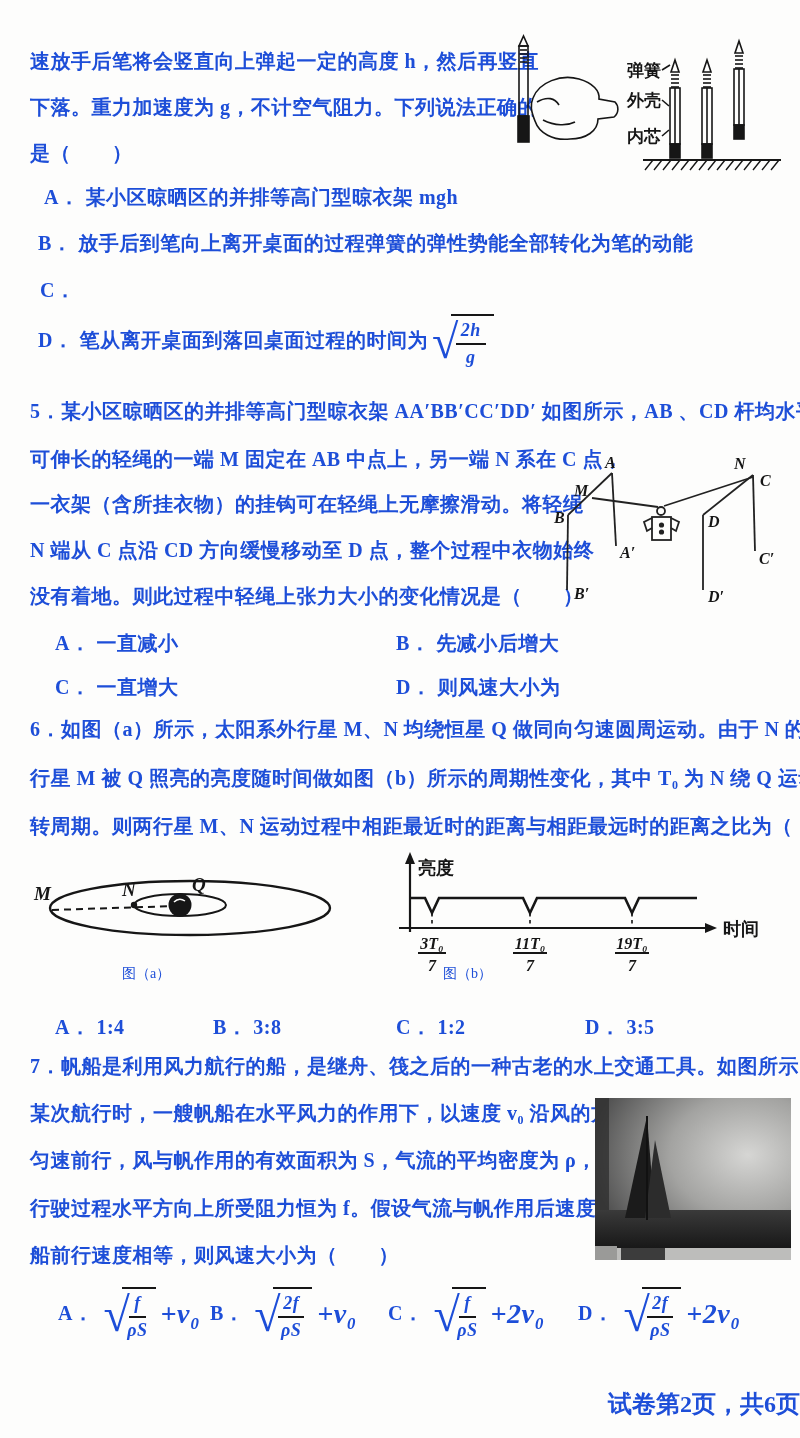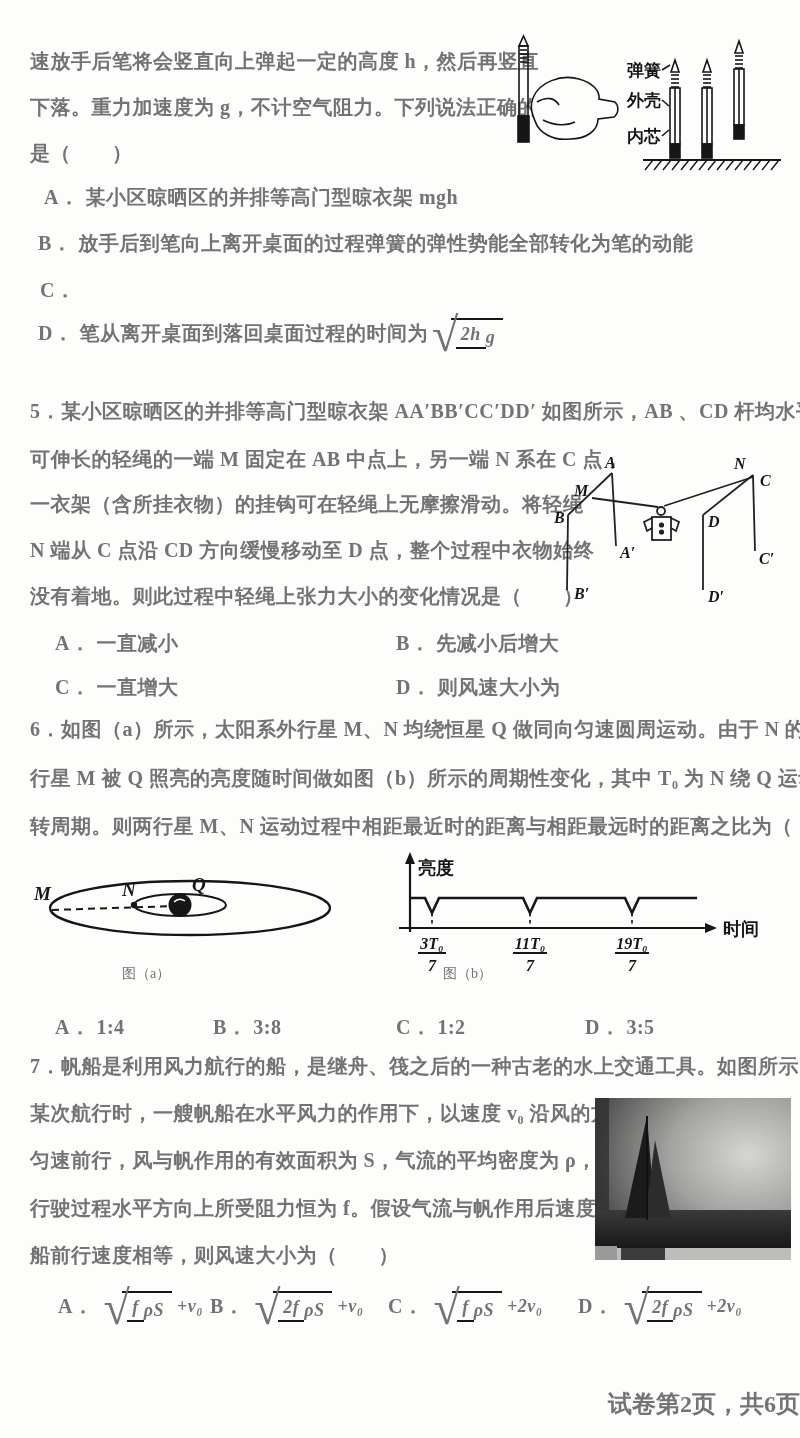--- a/index.html
+++ b/index.html
@@ -1,40 +1,40 @@
 <!DOCTYPE html>
 <html><head>
 <meta charset="utf-8">
 <style>
   html,body { margin:0; padding:0; background:#e8e8e8; }
   .page {
     position:relative; width:800px; height:1438px; margin:0 auto;
-    background:#fdfdfc; color:#737373; overflow:hidden;
+    background:#fdfdfc; color:#1d4ed8; overflow:hidden;
     font-family:"Liberation Serif", serif;
   }
   .line {
     position:absolute; white-space:nowrap;
     font-size:20px; font-weight:600; letter-spacing:.5px;
   }
   .opt {
     position:absolute; white-space:nowrap;
     font-size:20px; font-weight:600; letter-spacing:.5px;
     display:flex; align-items:center;
   }
   .opt .lbl { margin-right:6px; }
   .caption { position:absolute; font-size:14px; font-weight:400; white-space:nowrap; }
   .footer { position:absolute; width:100%; text-align:right; font-size:24px; font-weight:600;font-family:Liberation Serif, serif; }
   
   .sqrt { display:inline-flex; align-items:center; margin-left:4px; }
   .rad { font-size:48px; font-weight:400; line-height:.8; transform:translateY(2px); }
   .radicand { border-top:2.5px solid #161616; margin-left:-8px; padding:4px 8px 0 5px; display:inline-flex; }
-  .frac { display:inline-flex; flex-direction:row; align-items:center; font-size:18px; line-height:1.15; font-style:italic; font-weight:600; }
+  .frac { display:inline-flex; flex-direction:column; align-items:center; font-size:18px; line-height:1.15; font-style:italic; font-weight:600; }
   .frac .num { border-bottom:2px solid #161616; padding:0 5px 2px; }
   .frac .den { padding-top:2px; }
-  .suffix { font-style:italic; margin-left:5px; font-size:18px; }
+  .suffix { font-style:italic; margin-left:5px; font-size:28px; }
   svg { position:absolute; overflow:visible; }
   svg text { font-family:"Liberation Serif", serif; font-weight:600; }
 </style>
 </head>
 <body>
 
 <div class="page">
 
   <div class="line" style="left:30px; top:48px;">速放手后笔将会竖直向上弹起一定的高度 h，然后再竖直</div>
   <div class="line" style="left:30px; top:94px;">下落。重力加速度为 g，不计空气阻力。下列说法正确的</div>

